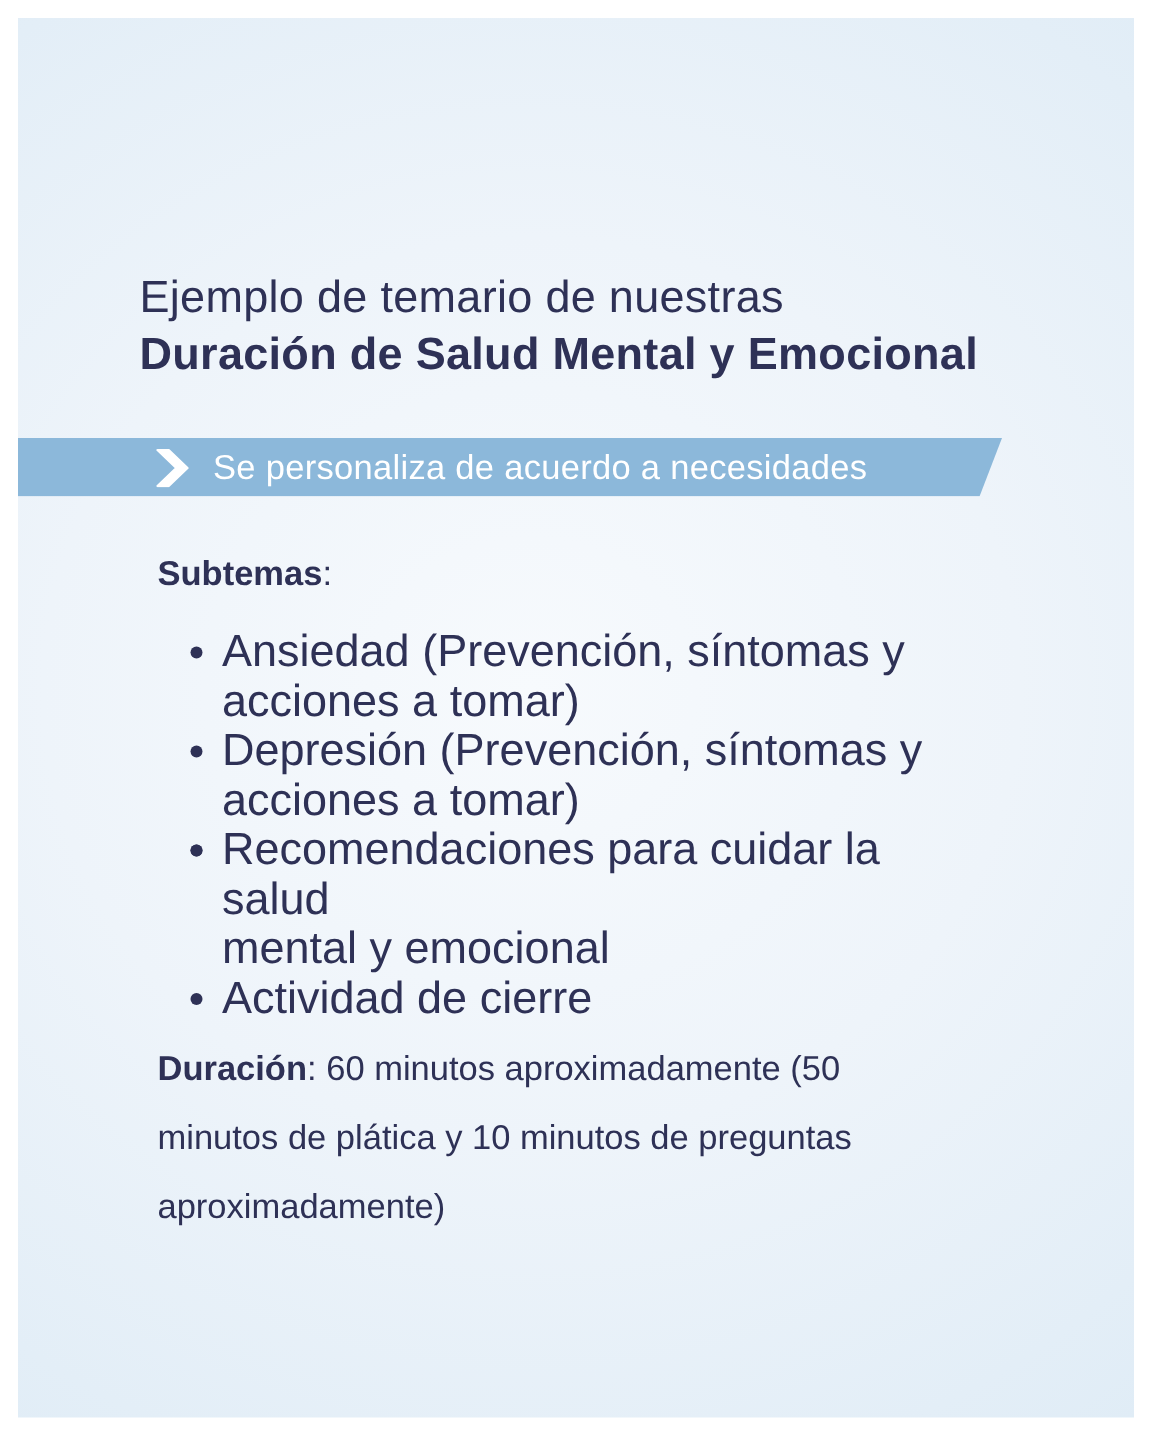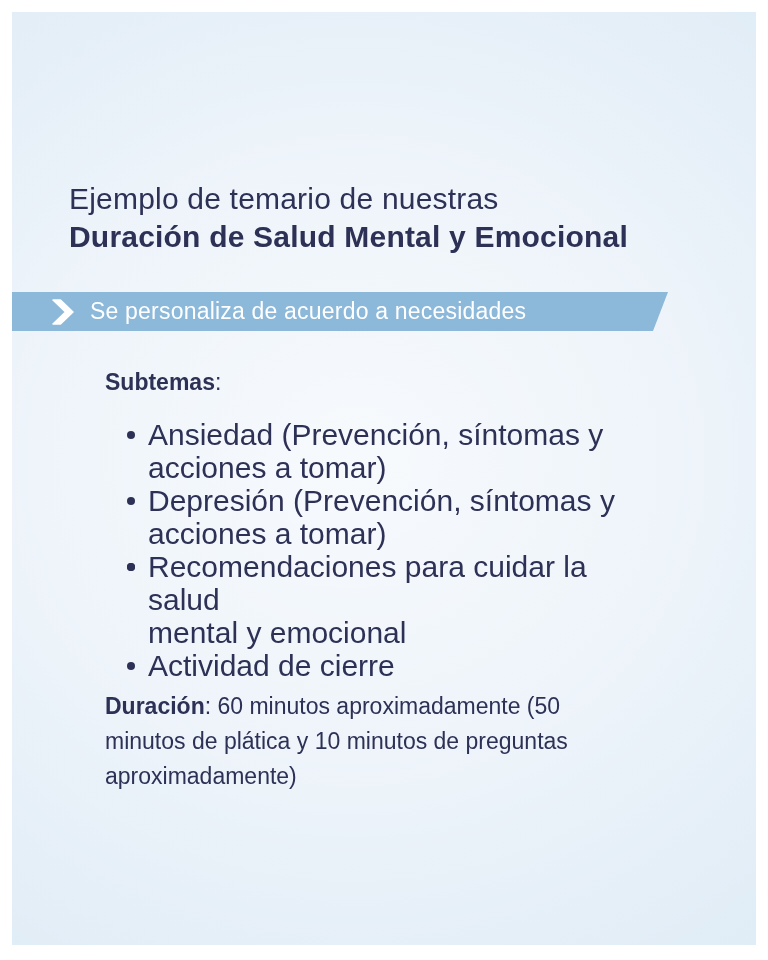--- a/index.html
+++ b/index.html
@@ -16,38 +16,38 @@
     background: #ffffff;
   }
   .panel {
     position: absolute;
     left: 12px; top: 12px;
     width: 744px; height: 933px;
     background: radial-gradient(115% 85% at 46% 48%,
                 #f7fafd 0%, #eef4fa 38%, #e3eef7 68%, #d8e8f4 100%);
   }
   .title {
-    margin: 168px 0 0 57px;
+    margin: 168px 0 0 81px;
     color: #2e3156;
     font-size: 30px;
     line-height: 38px;
     font-weight: 400;
     letter-spacing: 0.2px;
   }
   .title .t1 { display: block; font-weight: 400; }
   .title .t2 { display: block; font-weight: 700; }
   .banner {
     margin-top: 36px;
     width: 656px;
     height: 39px;
     background: #8cb8da;
     clip-path: polygon(0 0, 100% 0, calc(100% - 15px) 100%, 0 100%);
     display: flex;
     align-items: center;
-    padding-left: 40px;
+    padding-left: 92px;
   }
   .chev {
     display: inline-flex;
     align-items: center;
     margin-right: 16px;
   }
   .banner-text {
     color: #ffffff;
     font-size: 23px;
     font-weight: 500;
@@ -81,21 +81,21 @@
     height: 8px;
     border-radius: 50%;
     background: #2e3156;
   }
   .litext { white-space: pre-line; }
   .dur {
     margin: 7px 0 0 93px;
     width: 580px;
     color: #2e3156;
     font-size: 23px;
-    line-height: 35px;
+    line-height: 46px;
     font-weight: 400;
   }
   .dur strong { font-weight: 700; }
   .durtext { white-space: pre-line; }
 </style>
 </head>
 <body>
 
 <div class="page">
   <div class="panel">

